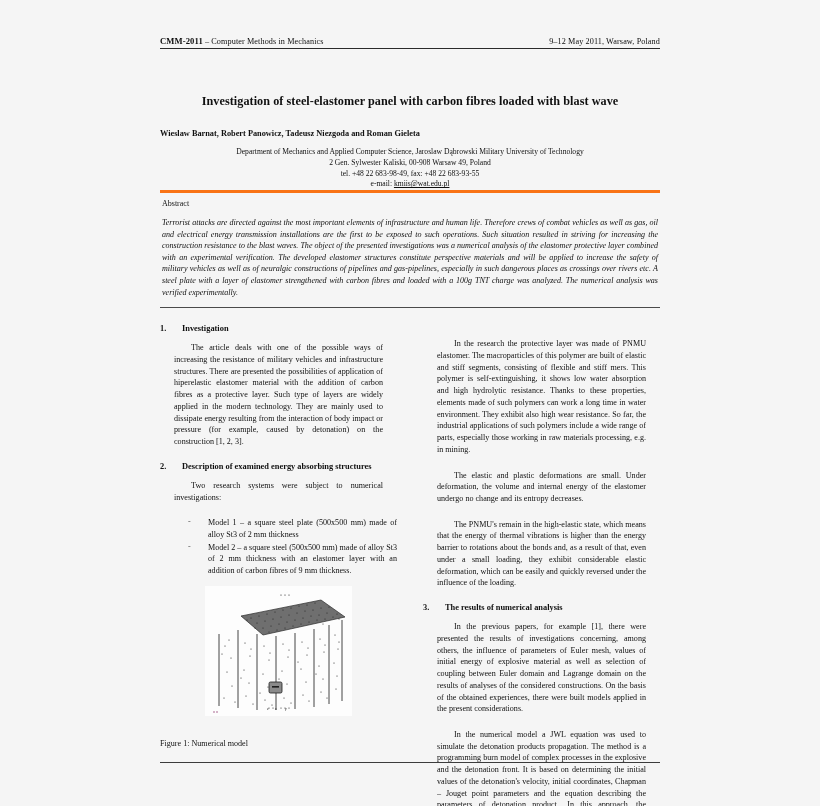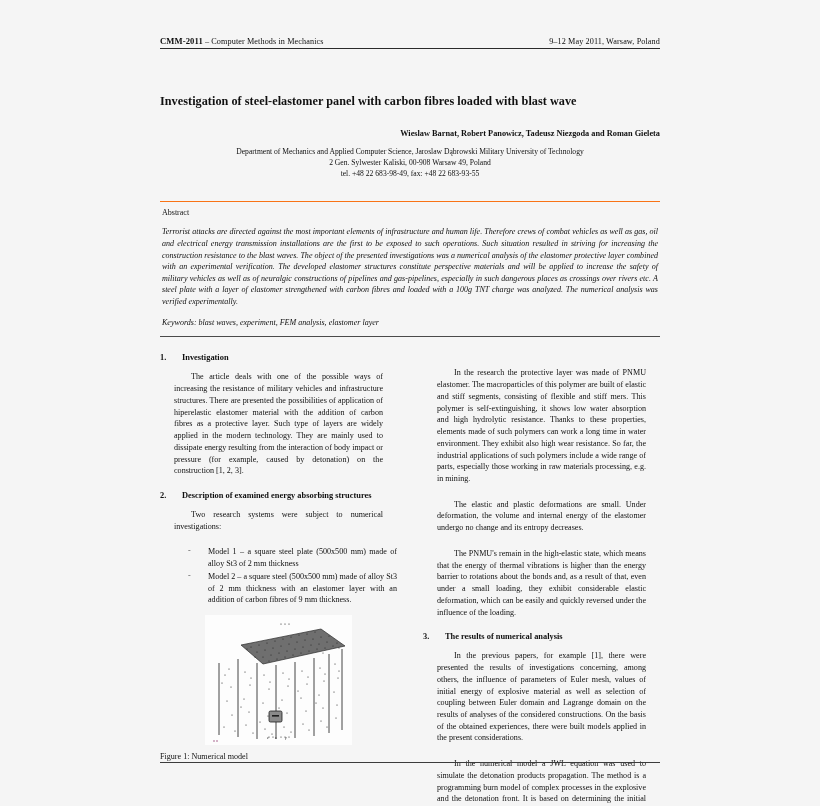--- a/index.html
+++ b/index.html
@@ -42,48 +42,47 @@
     letter-spacing: .1px;
     padding-bottom: 2px;
     border-bottom: 1.1px solid #2a2a2a;
   }
   .runhead .rh-left { white-space: nowrap; }
   .runhead .rh-conf { font-weight: bold; font-size: 8.6px; }
   .runhead .rh-right { white-space: nowrap; font-size: 8.2px; }
 
   
   .title {
-    text-align: left;
+    text-align: center;
     font-weight: bold;
     font-size: 12.2px;
     margin-top: 45px;
     letter-spacing: .05px;
   }
   .authors {
-    text-align: right;
+    text-align: left;
     font-weight: bold;
     font-size: 8.3px;
     margin-top: 20px;
   }
   .affil {
     text-align: center;
     font-size: 7.6px;
     line-height: 1.42;
     margin-top: 9px;
   }
   .affil .line { display: block; }
   .affil a.mail {
     color: #101010;
     text-decoration: underline;
   }
 
   
   .abs-wrap {
-    margin-top: 22px;
-    border-top: 1px solid #f97316;
+    border-top: 3px solid #f97316;
     border-bottom: 1px solid #4a4a4a;
     padding: 6px 0 9px 0;
   }
   .abs-label {
     font-size: 8px;
     margin: 0 0 9px 2px;
   }
   .abs-body {
     font-style: italic;
     font-size: 8.05px;
@@ -156,21 +155,21 @@
     width: 147px;
     height: 130px;
     margin: 0 auto;
     background: #fdfdfd;
     position: relative;
     overflow: hidden;
   }
   .figure-frame svg { display: block; }
   .fig-caption {
     font-size: 8.1px;
-    margin-top: 7px;
+    margin-top: 23px;
     text-align: left;
   }
 
   .bottom-rule {
     position: absolute;
     left: 160px;
     top: 762px;
     width: 500px;
     border-top: 1px solid #3c3c3c;
   }
@@ -187,26 +186,26 @@
       <div class="rh-left"><span class="rh-conf">CMM-2011</span><span> – Computer Methods in Mechanics</span></div>
       <div class="rh-right">9–12 May 2011, Warsaw, Poland</div>
     </div>
 
     <div class="title">Investigation of steel-elastomer panel with carbon fibres loaded with blast wave</div>
     <div class="authors">Wieslaw Barnat, Robert Panowicz, Tadeusz Niezgoda and Roman Gieleta</div>
     <div class="affil">
       <span class="line">Department of Mechanics and Applied Computer Science, Jaroslaw Dąbrowski Military University of Technology</span>
       <span class="line">2 Gen. Sylwester Kaliski, 00-908 Warsaw 49, Poland</span>
       <span class="line">tel. +48 22 683-98-49, fax: +48 22 683-93-55</span>
+      <span class="line"><span>e-mail: </span><a class="mail" href="#">kmiis@wat.edu.pl</a></span>
     </div>
 
     <div class="abs-wrap">
       <div class="abs-label">Abstract</div>
       <p class="abs-body">Terrorist attacks are directed against the most important elements of infrastructure and  human life. Therefore crews of combat vehicles as well as gas, oil and electrical energy transmission installations are the first to be exposed to such  operations. Such situation resulted in striving for increasing the construction  resistance to the blast waves. The object of the presented investigations was a numerical analysis of the elastomer protective layer combined with an experimental verification. The developed elastomer structures constitute perspective materials and will be applied to increase  the safety of military vehicles as well as of neuralgic constructions of pipelines and gas-pipelines, especially in  such dangerous places as crossings over rivers etc. A steel plate with a layer of elastomer strengthened with carbon fibres and loaded with a 100g TNT charge was analyzed. The numerical analysis was verified experimentally.</p>
-      <p class="keywords">Keywords: blast waves, experiment,  FEM analysis, elastomer layer</p>
     </div>
 
     <div class="columns">
 
       <div class="col">
         <h2 class="sec">
           <span class="num">1.</span>
           <span>Investigation</span>
         </h2>
         <p class="para tight">The article deals with one of the possible ways of increasing the resistance of military vehicles and infrastructure structures. There are presented the possibilities of application of hiperelastic elastomer material with the addition of carbon fibres as a protective layer. Such type of layers are widely applied in the modern technology. They are mainly used to dissipate energy resulting from the interaction of body impact or pressure (for example, caused by detonation) on the construction [1, 2, 3].</p>

